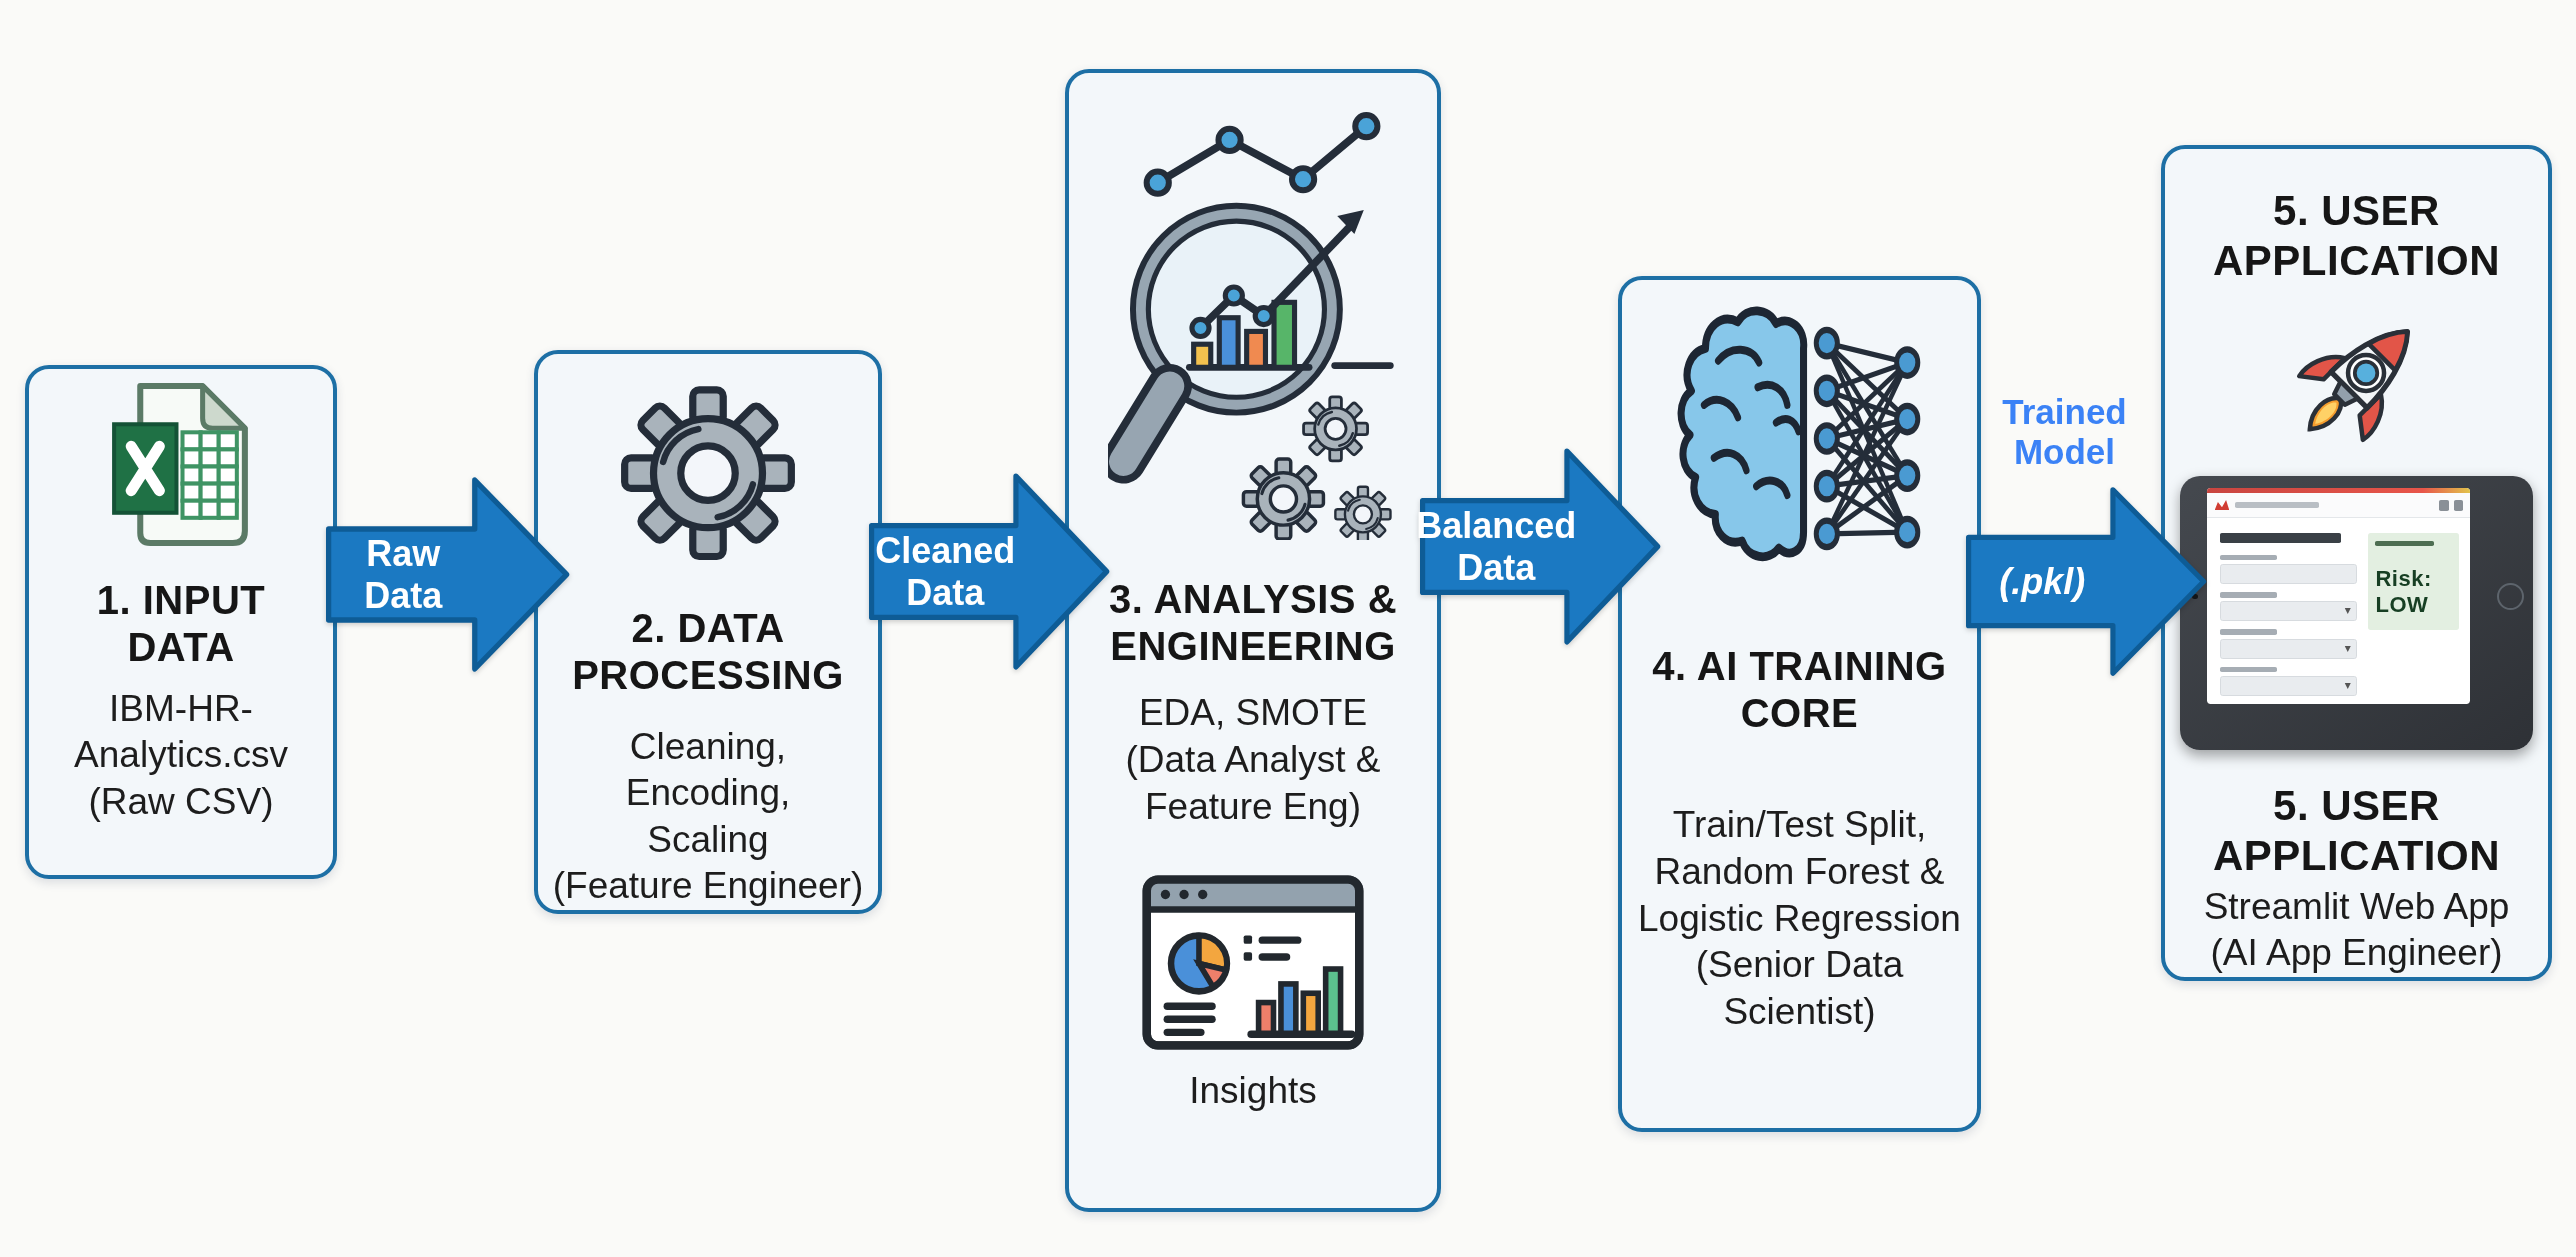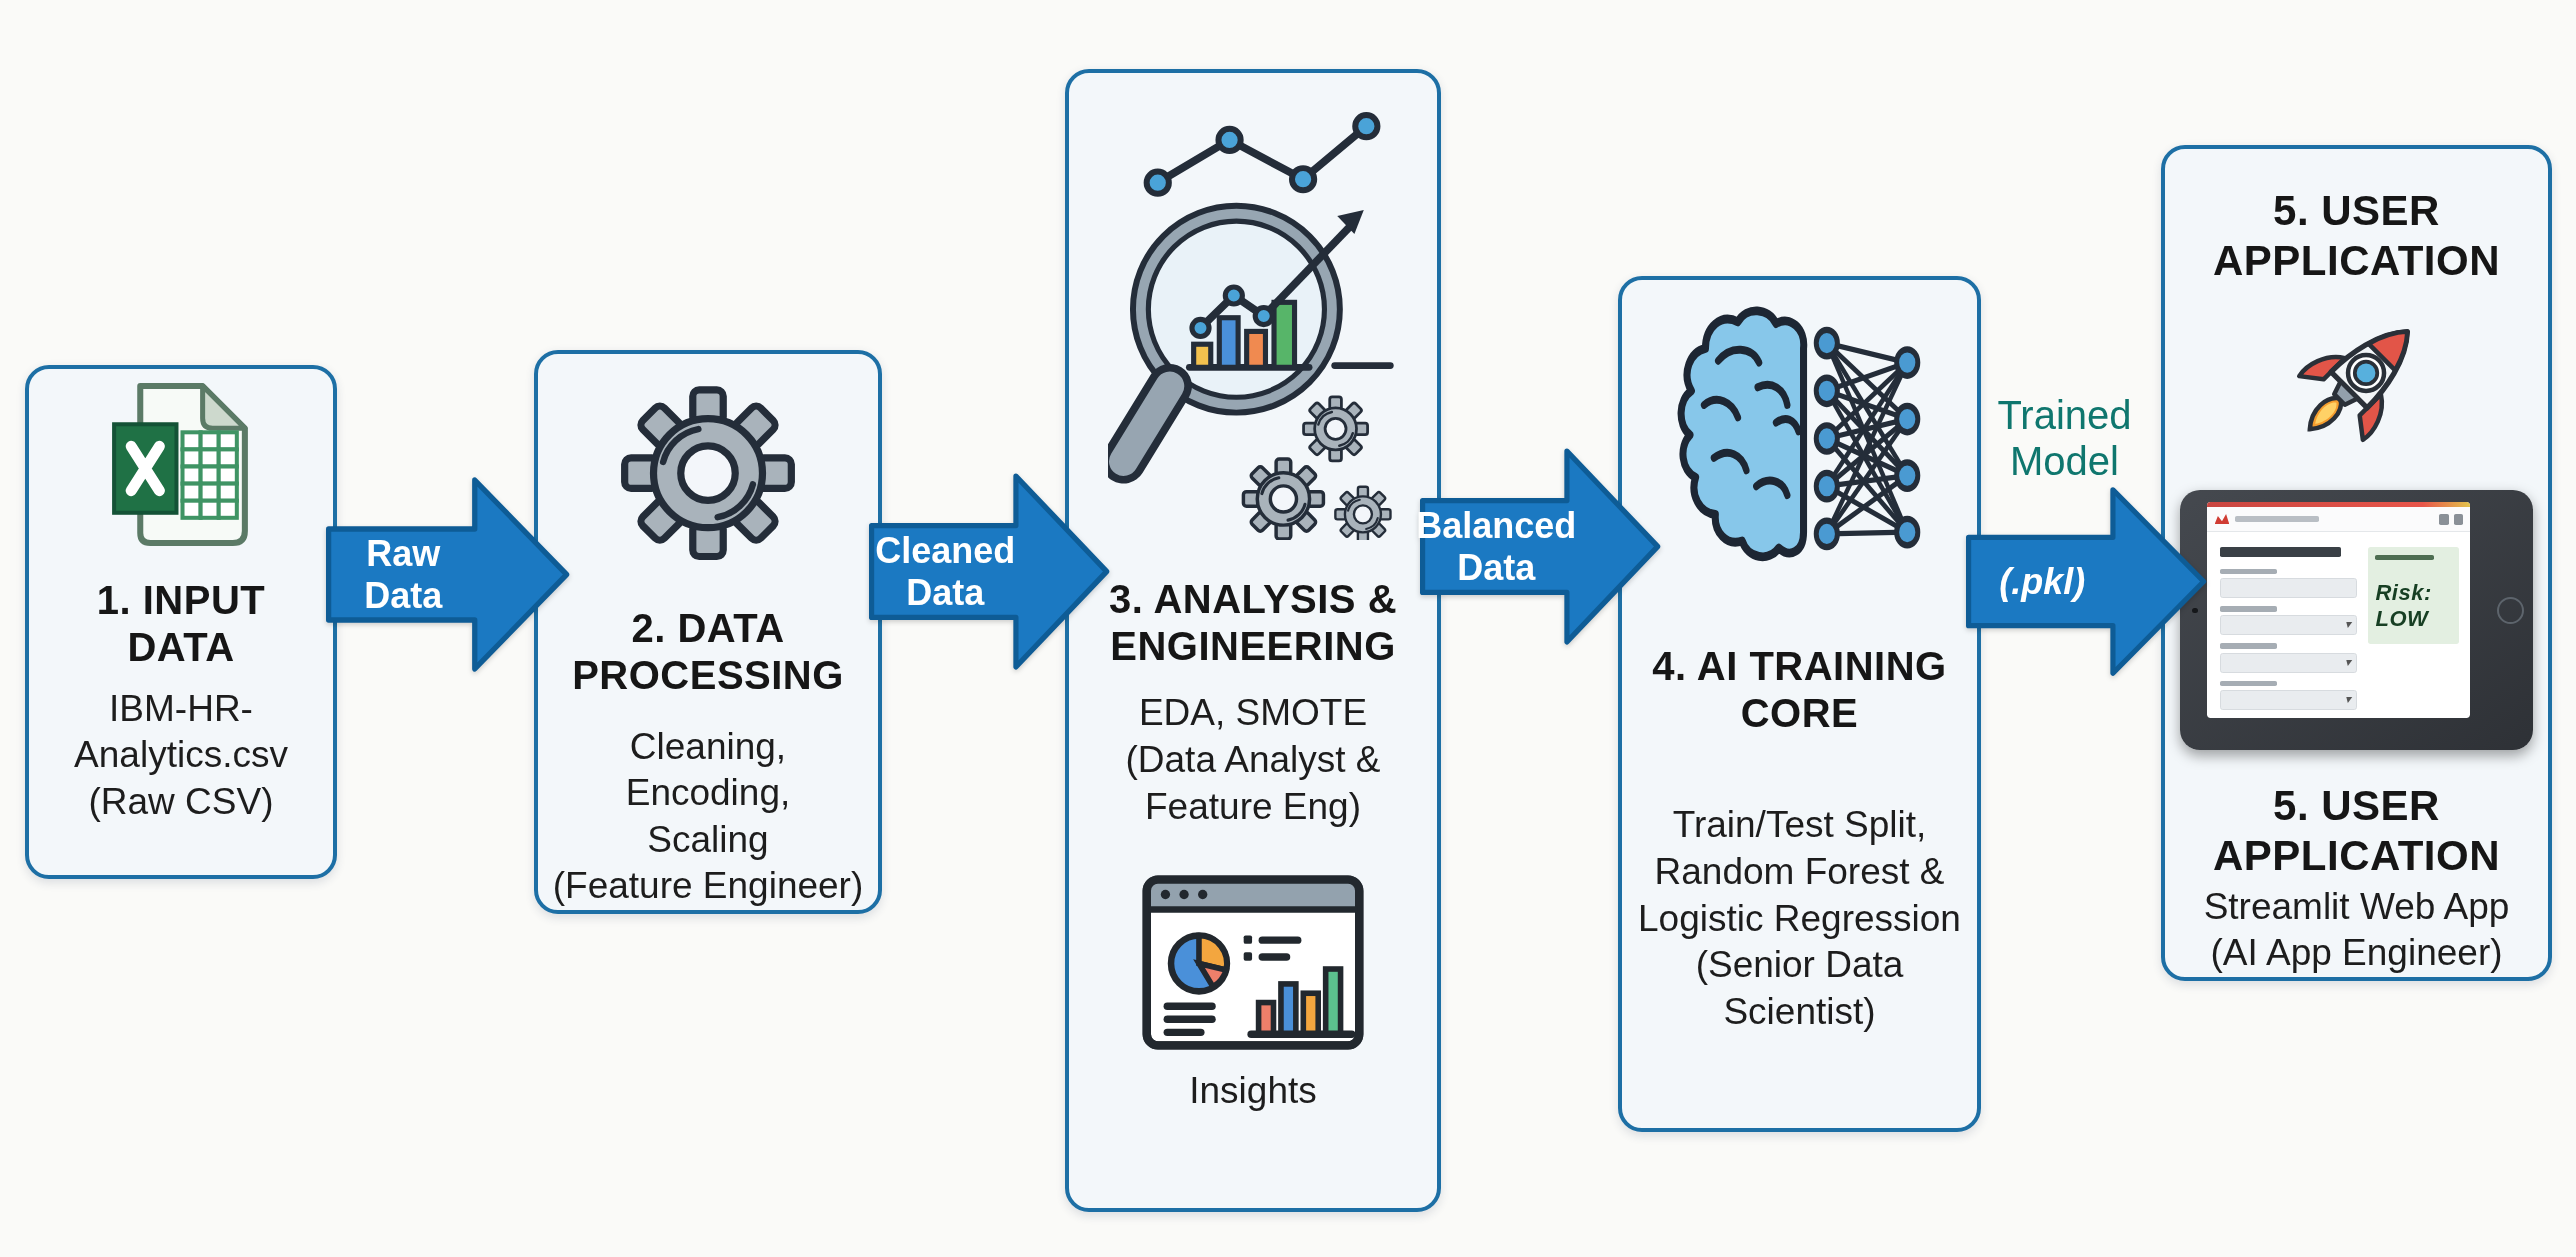--- a/index.html
+++ b/index.html
@@ -54,29 +54,29 @@
     display:flex;align-items:center;justify-content:center;
     color:#ffffff;font-weight:bold;font-size:36px;line-height:1.15;
     text-align:center;white-space:pre-line;
   }
   #arrow-raw{left:326px;top:472px;width:245px;height:205px;}
   #arrow-cleaned{left:869px;top:468px;width:242px;height:207px;}
   #arrow-balanced{left:1420px;top:443px;width:242px;height:207px;}
   #arrow-model{left:1966px;top:482px;width:242px;height:199px;font-style:italic;}
   .trained-label{
     position:absolute;left:1965px;top:392px;width:199px;
-    text-align:center;font-weight:normal;font-size:40px;line-height:1.15;
-    color:#0f766e;white-space:pre-line;
+    text-align:center;font-weight:bold;font-size:35px;line-height:1.15;
+    color:#3b82f6;white-space:pre-line;
   }
 
   
   .tablet{
-    position:relative;width:353px;height:298px;margin-top:22px;
+    position:relative;width:353px;height:298px;margin-top:8px;
     background:linear-gradient(145deg,#45494f,#2e3136);
-    border-radius:20px;box-shadow:0 5.5px 12.8px rgba(0,0,0,.35);font-style:italic;
+    border-radius:20px;box-shadow:0 5.5px 12.8px rgba(0,0,0,.35);
   }
   .tablet-screen{
     position:absolute;left:27.4px;top:12.8px;width:263px;height:216px;
     background:#ffffff;border-radius:3.7px;overflow:hidden;
   }
   .home-button{
     position:absolute;right:9.1px;top:107px;width:27.4px;height:27.4px;
     border:2.7px solid #5d646c;border-radius:50%;box-sizing:border-box;
   }
   .camera-dot{

